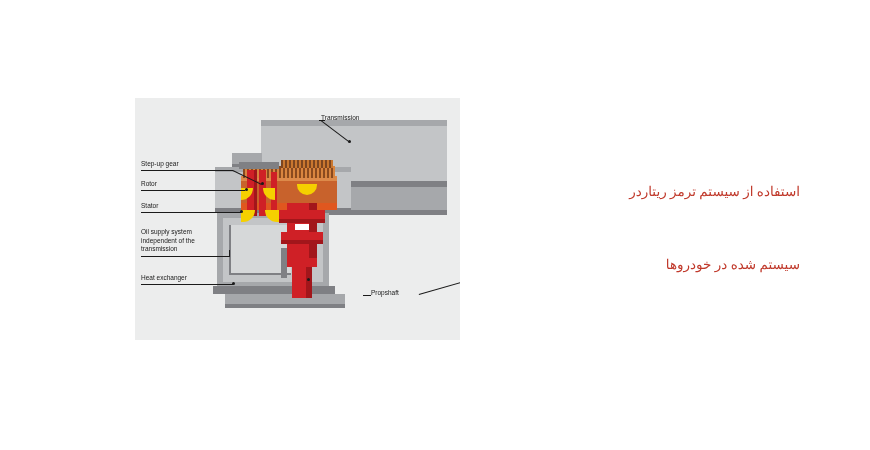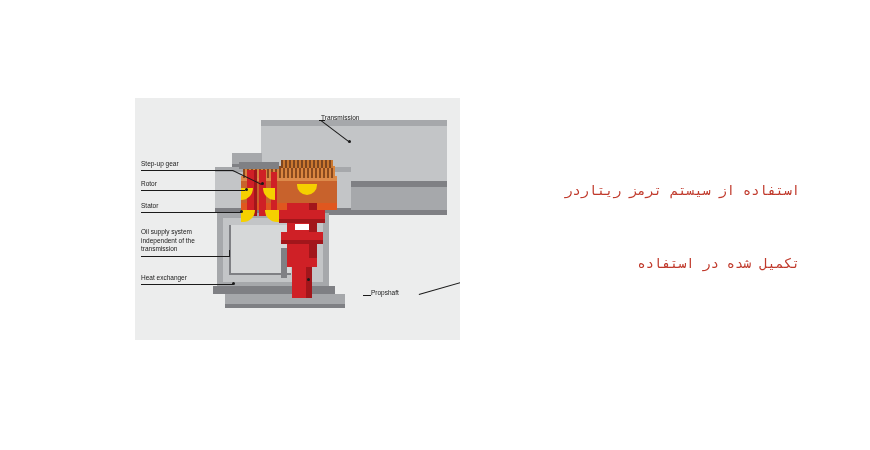--- a/index.html
+++ b/index.html
@@ -71,21 +71,21 @@
   .copper-l{ background: #dd8a4a; }
   .yellow  { background: #f5d000; }
   .white   { background: #ffffff; }
 
   
   .caption {
     position: absolute;
     direction: rtl;
     text-align: right;
     color: #c0392b;
-    font-family: Liberation Mono, monospace;
+    font-family: Liberation Serif, serif;
     font-size: 13.5px;
     line-height: 20px;
     white-space: nowrap;
   }
   #caption-line1 { left: 470px; top: 182px; width: 330px; }
   #caption-line2 { left: 470px; top: 255px; width: 330px; }
 </style>
 </head>
 <body>
 
@@ -179,15 +179,15 @@
     <div class="dot" style="left:97px; top:184px;"></div>
 
     <div class="label" style="left:236px; top:191px;">Propshaft</div>
     <div class="leader h" style="left:228px; top:197px; width:8px;"></div>
     <div class="leader" style="left:228px; top:197px; width:56px; height:1px; transform-origin:right top; transform:rotate(-196deg);"></div>
     <div class="dot" style="left:172px; top:180px;"></div>
 
   </div>
 
   <div class="caption" id="caption-line1">استفاده از سیستم ترمز ریتاردر</div>
-  <div class="caption" id="caption-line2">تکمیل شده در استفاده</div>
+  <div class="caption" id="caption-line2">سیستم شده در خودروها</div>
 
 </div>
 
 </body></html>

